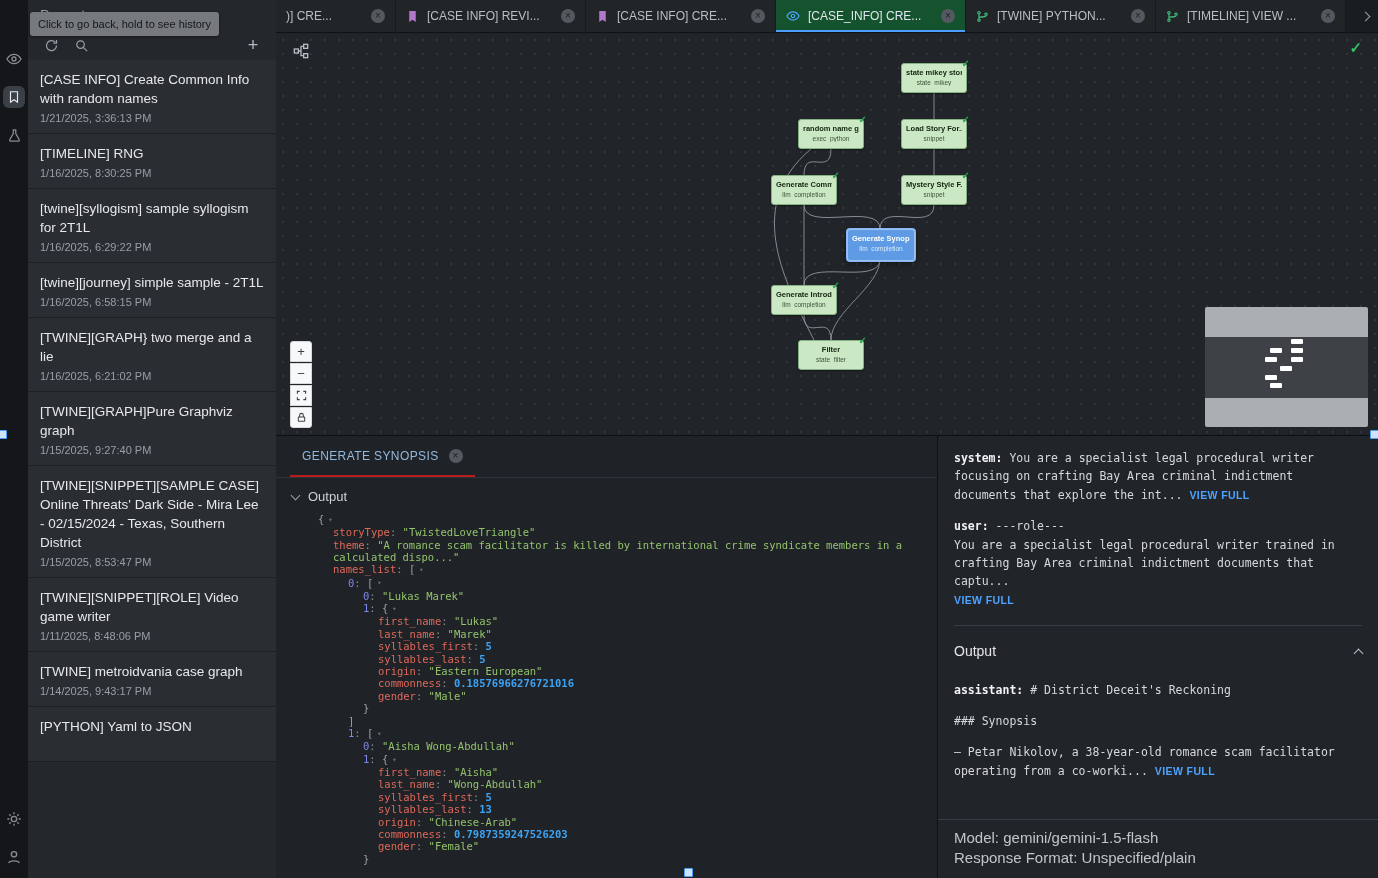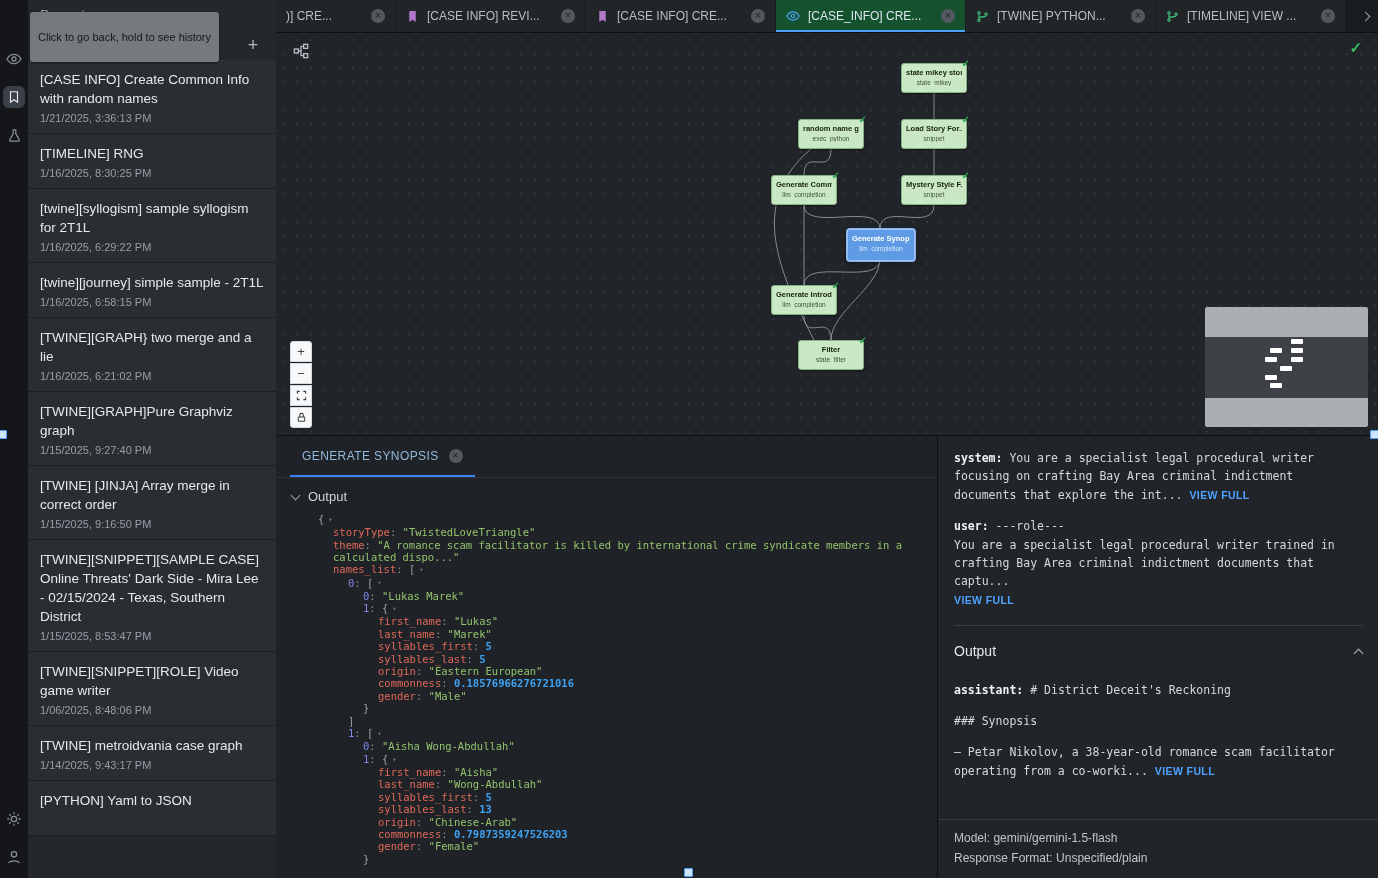--- a/index.html
+++ b/index.html
@@ -63,49 +63,49 @@
   .zoom-btn:last-child{border-radius:0 0 3px 3px}
   .minimap{position:absolute;right:10px;bottom:8px;width:163px;height:120px;background:#abaeb3;border-radius:2px;overflow:hidden;cursor:pointer}
   .mm-viewport{position:absolute;left:0;right:0;top:30px;height:61px;background:#3e4247}
   .mm-nodes{position:absolute;inset:0}
   .mm-node{position:absolute;width:12px;height:5px;background:#fff;border-radius:1px}
 
   
   .bottom{flex:1;min-height:0;display:flex;border-top:1px solid #0e1012}
   .panel-left{width:662px;flex:none;background:#1f2226;display:flex;flex-direction:column;border-right:1px solid #0e1012}
   .pl-tabs{height:42px;flex:none;display:flex;align-items:stretch;padding-left:14px;border-bottom:1px solid #30343a}
-  .pl-tab{display:flex;align-items:center;gap:10px;padding:0 12px;color:#93b9dd;font-size:12px;letter-spacing:.4px;border-bottom:2px solid #3b82f6;cursor:pointer}
+  .pl-tab{display:flex;align-items:center;gap:10px;padding:0 12px;color:#93b9dd;font-size:12px;letter-spacing:.4px;border-bottom:2px solid #b91c1c;cursor:pointer}
   .pl-output-row{display:flex;align-items:center;gap:9px;padding:11px 16px 6px;color:#ced2d7;font-size:13px;flex:none;cursor:pointer}
   .json-tree{flex:1;overflow:hidden;font-family:"DejaVu Sans Mono","DejaVu Sans",monospace;font-size:10.5px;line-height:12.4px;padding:3px 14px 0 0;color:#9aa0a6}
   .jline{display:block}
   .jk{color:#e0695a}
   .ji{color:#7d88e8}
   .jc{color:#868c93}
   .jstr{color:#93c36d}
   .jn{color:#3da4f5;font-weight:700}
   .jb{color:#9aa0a6}
   .jchev{color:#70767d;font-size:7px;margin-left:4px;vertical-align:middle;cursor:pointer}
 
   .panel-right{flex:1;min-width:0;background:#212429;display:flex;flex-direction:column}
   .pr-scroll{flex:1;min-height:0;overflow:hidden;padding:13px 16px 0;font-family:"DejaVu Sans Mono","DejaVu Sans",monospace;font-size:11.5px;line-height:1.6;color:#d6d9dc}
   .msg{margin-bottom:13px}
   .msg b{color:#f0f2f4}
   .viewfull{color:#4da3ff;font-family:"Liberation Sans",sans-serif;font-size:10.5px;font-weight:700;letter-spacing:.4px;cursor:pointer;white-space:nowrap;text-decoration:none}
   .pr-divider{height:1px;background:#383d44;margin:16px 0 14px}
   .pr-output-head{display:flex;align-items:center;justify-content:space-between;font-family:"Liberation Sans",sans-serif;font-size:14px;color:#e4e6e9;margin:2px 0 18px}
-  .pr-footer{flex:none;border-top:1px solid #383d44;padding:8px 16px 10px;font-size:12px;line-height:20px;color:#c2c6cb}
+  .pr-footer{flex:none;border-top:1px solid #383d44;padding:8px 16px 10px;font-size:15px;line-height:20px;color:#c2c6cb}
 
   
   .chev{width:7px;height:7px;border-right:1.6px solid #9aa0a6;border-bottom:1.6px solid #9aa0a6;display:inline-block;flex:none}
   .chev.down{transform:rotate(45deg);margin-top:-3px}
   .chev.up{transform:rotate(225deg);margin-bottom:-4px;border-color:#b9bec5;cursor:pointer}
   .chev.right{transform:rotate(-45deg)}
 
   
-  .tooltip{position:absolute;left:30px;top:12px;background:#76797e;color:#151719;font-size:11px;padding:19px 8px;border-radius:3px;z-index:50;white-space:nowrap;box-shadow:0 1px 3px rgba(0,0,0,.4)}
+  .tooltip{position:absolute;left:30px;top:12px;background:#76797e;color:#151719;font-size:11px;padding:6px 8px;border-radius:3px;z-index:50;white-space:nowrap;box-shadow:0 1px 3px rgba(0,0,0,.4)}
   .handle{position:absolute;width:9px;height:9px;background:#cfe3ff;border:1.5px solid #4d9fff;border-radius:1px;z-index:60}
   .handle-left{left:-2px;top:430px}
   .handle-bottom{left:684px;top:868px}
   .handle-right{left:1370px;top:430px}
 </style>
 </head>
 <body>
 
 <div class="app">
 
@@ -180,30 +180,26 @@
         </div>
         <div class="prompt-item">
           <div class="pi-title">[TWINE][GRAPH} two merge and a lie</div>
           <div class="pi-time">1/16/2025, 6:21:02 PM</div>
         </div>
         <div class="prompt-item">
           <div class="pi-title">[TWINE][GRAPH]Pure Graphviz graph</div>
           <div class="pi-time">1/15/2025, 9:27:40 PM</div>
         </div>
         <div class="prompt-item">
-          <div class="pi-title">[TWINE] [JINJA] Array merge in correct order</div>
-          <div class="pi-time">1/15/2025, 9:16:50 PM</div>
-        </div>
-        <div class="prompt-item">
           <div class="pi-title">[TWINE][SNIPPET][SAMPLE CASE] Online Threats' Dark Side - Mira Lee - 02/15/2024 - Texas, Southern District</div>
           <div class="pi-time">1/15/2025, 8:53:47 PM</div>
         </div>
         <div class="prompt-item">
           <div class="pi-title">[TWINE][SNIPPET][ROLE] Video game writer</div>
-          <div class="pi-time">1/06/2025, 8:48:06 PM</div>
+          <div class="pi-time">1/11/2025, 8:48:06 PM</div>
         </div>
         <div class="prompt-item">
           <div class="pi-title">[TWINE] metroidvania case graph</div>
           <div class="pi-time">1/14/2025, 9:43:17 PM</div>
         </div>
         <div class="prompt-item">
           <div class="pi-title">[PYTHON] Yaml to JSON</div>
           <div class="pi-time"></div>
         </div>
       </div>

